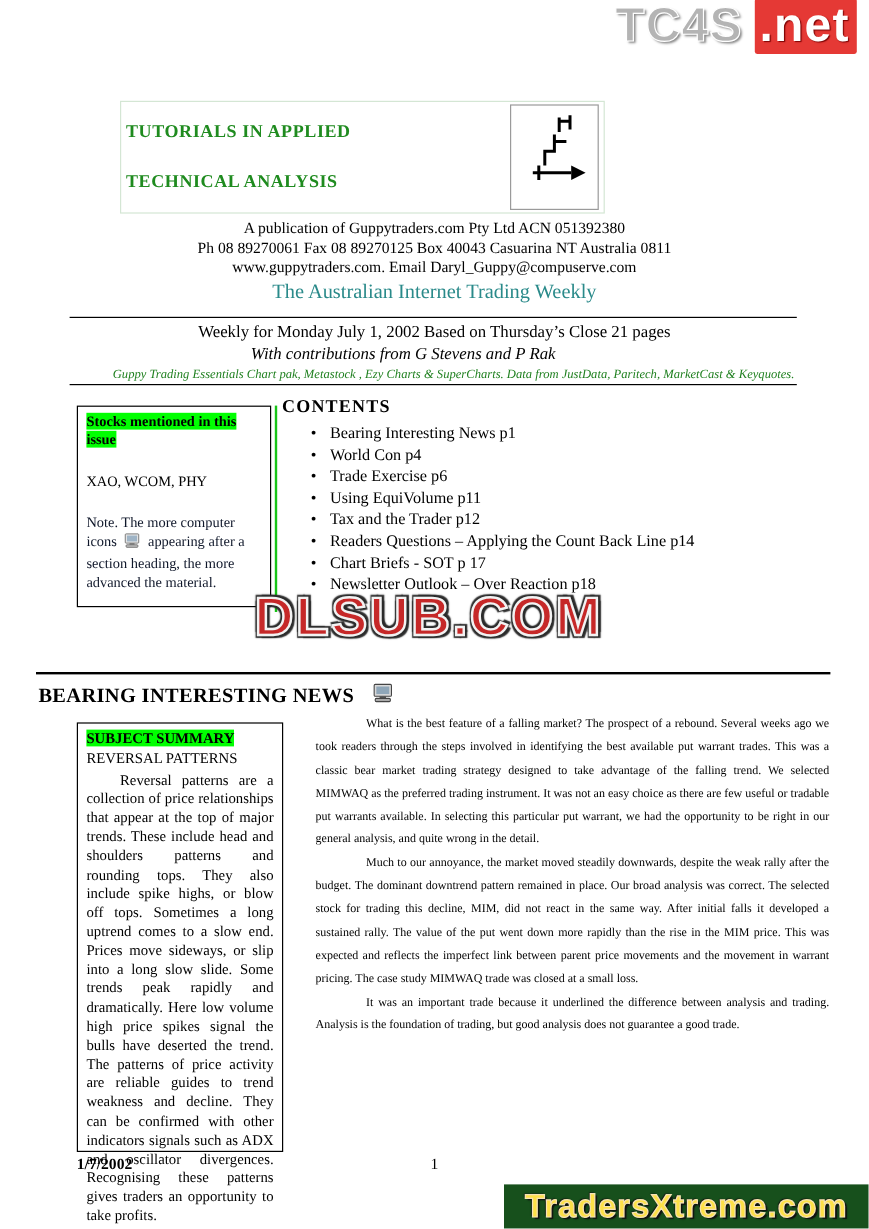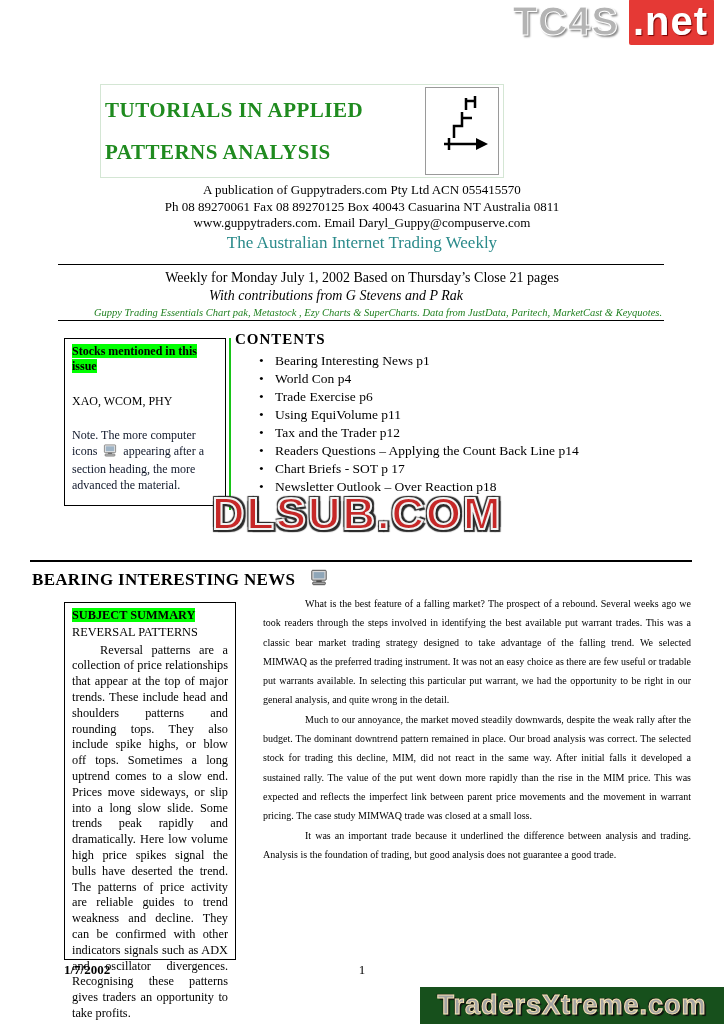--- a/index.html
+++ b/index.html
@@ -26,29 +26,29 @@
     -webkit-text-stroke:2px #f2f2f2;
     text-shadow:3px 3px 1px #2b2b2b,-2px -2px 1px #2b2b2b,3px -2px 1px #2b2b2b,-2px 3px 1px #2b2b2b;
     z-index:30;
   }
   .bottom-bar{
     position:absolute;left:420px;right:0;bottom:0;height:37px;background:#17501c;
     display:flex;align-items:center;justify-content:center;z-index:25;
   }
   .tradersxtreme{
     font-family:"Liberation Sans",sans-serif;font-weight:900;font-size:27px;letter-spacing:1px;
-    color:#a3a3a3;-webkit-text-stroke:1px #f6e3b5;
+    color:#fde047;-webkit-text-stroke:1px #f6e3b5;
     text-shadow:2px 2px 1px #101010,-1px -1px 1px #101010;white-space:nowrap;
   }
   
   .masthead{
     position:absolute;left:100px;top:84px;width:394px;display:flex;align-items:center;
     border:1px solid #d4e6d4;background:#fff;padding:2px 4px;
   }
-  .mast-title{flex:1;color:#1f8b1f;font-weight:bold;font-size:21px;line-height:42px;letter-spacing:0.5px;}
+  .mast-title{flex:1;color:#1f8b1f;font-weight:bold;font-size:15px;line-height:42px;letter-spacing:0.5px;}
   .logo-box{
     width:72px;height:86px;border:1px solid #9a9a9a;background:#fff;flex:0 0 auto;
     display:flex;align-items:center;justify-content:center;margin-left:6px;
   }
   .pub-lines{position:absolute;left:0;top:182px;width:724px;text-align:center;font-size:13px;line-height:16.5px;}
   .subtitle{position:absolute;left:0;top:233px;width:724px;text-align:center;color:#2a8a8a;font-size:17px;}
   .rule{position:absolute;border-top:1px solid #000;}
   .rule1{left:58px;top:264px;width:606px;}
   .rule2{left:58px;top:320px;width:606px;}
   .rule-thick{left:30px;top:560px;width:662px;border-top:2px solid #000;}
@@ -92,42 +92,42 @@
 
 <div class="page">
 
   <div class="tc4s">
     <span class="tc4s-main">TC4S</span><span class="tc4s-suffix">.net</span>
   </div>
 
   <div class="masthead">
     <div class="mast-title">
       <div>TUTORIALS IN APPLIED</div>
-      <div>PATTERNS ANALYSIS</div>
+      <div>TECHNICAL ANALYSIS</div>
     </div>
     <div class="logo-box">
       <span>
         <svg width="60" height="74" viewBox="0 0 60 74">
           <g stroke="#000" stroke-width="2.5" fill="none">
             <path d="M34 6 v12"></path>
             <path d="M34 9 h9"></path>
             <path d="M43 4 v12"></path>
             <path d="M30 20 v14 h-8 v12"></path>
             <path d="M30 26 h10"></path>
             <path d="M12 52 h32"></path>
             <path d="M17 46 v12"></path>
           </g>
           <path d="M44 46 L56 52 L44 58 Z" fill="#000"></path>
         </svg>
       </span>
     </div>
   </div>
 
   <div class="pub-lines">
-    <div>A publication of Guppytraders.com Pty Ltd ACN 055415570</div>
+    <div>A publication of Guppytraders.com Pty Ltd ACN 051392380</div>
     <div>Ph 08 89270061  Fax 08 89270125  Box 40043 Casuarina NT Australia  0811</div>
     <div>www.guppytraders.com.  Email  Daryl_Guppy@compuserve.com</div>
   </div>
   <div class="subtitle">The Australian Internet Trading Weekly</div>
 
   <div class="rule rule1"></div>
   <div class="weekly-line">Weekly for Monday July 1, 2002 Based on Thursday’s Close 21 pages</div>
   <div class="contrib-line">With contributions from G Stevens and P Rak</div>
   <div class="tools-line">Guppy Trading Essentials Chart pak, Metastock , Ezy Charts &amp; SuperCharts. Data from JustData, Paritech, MarketCast &amp; Keyquotes.</div>
   <div class="rule rule2"></div>

